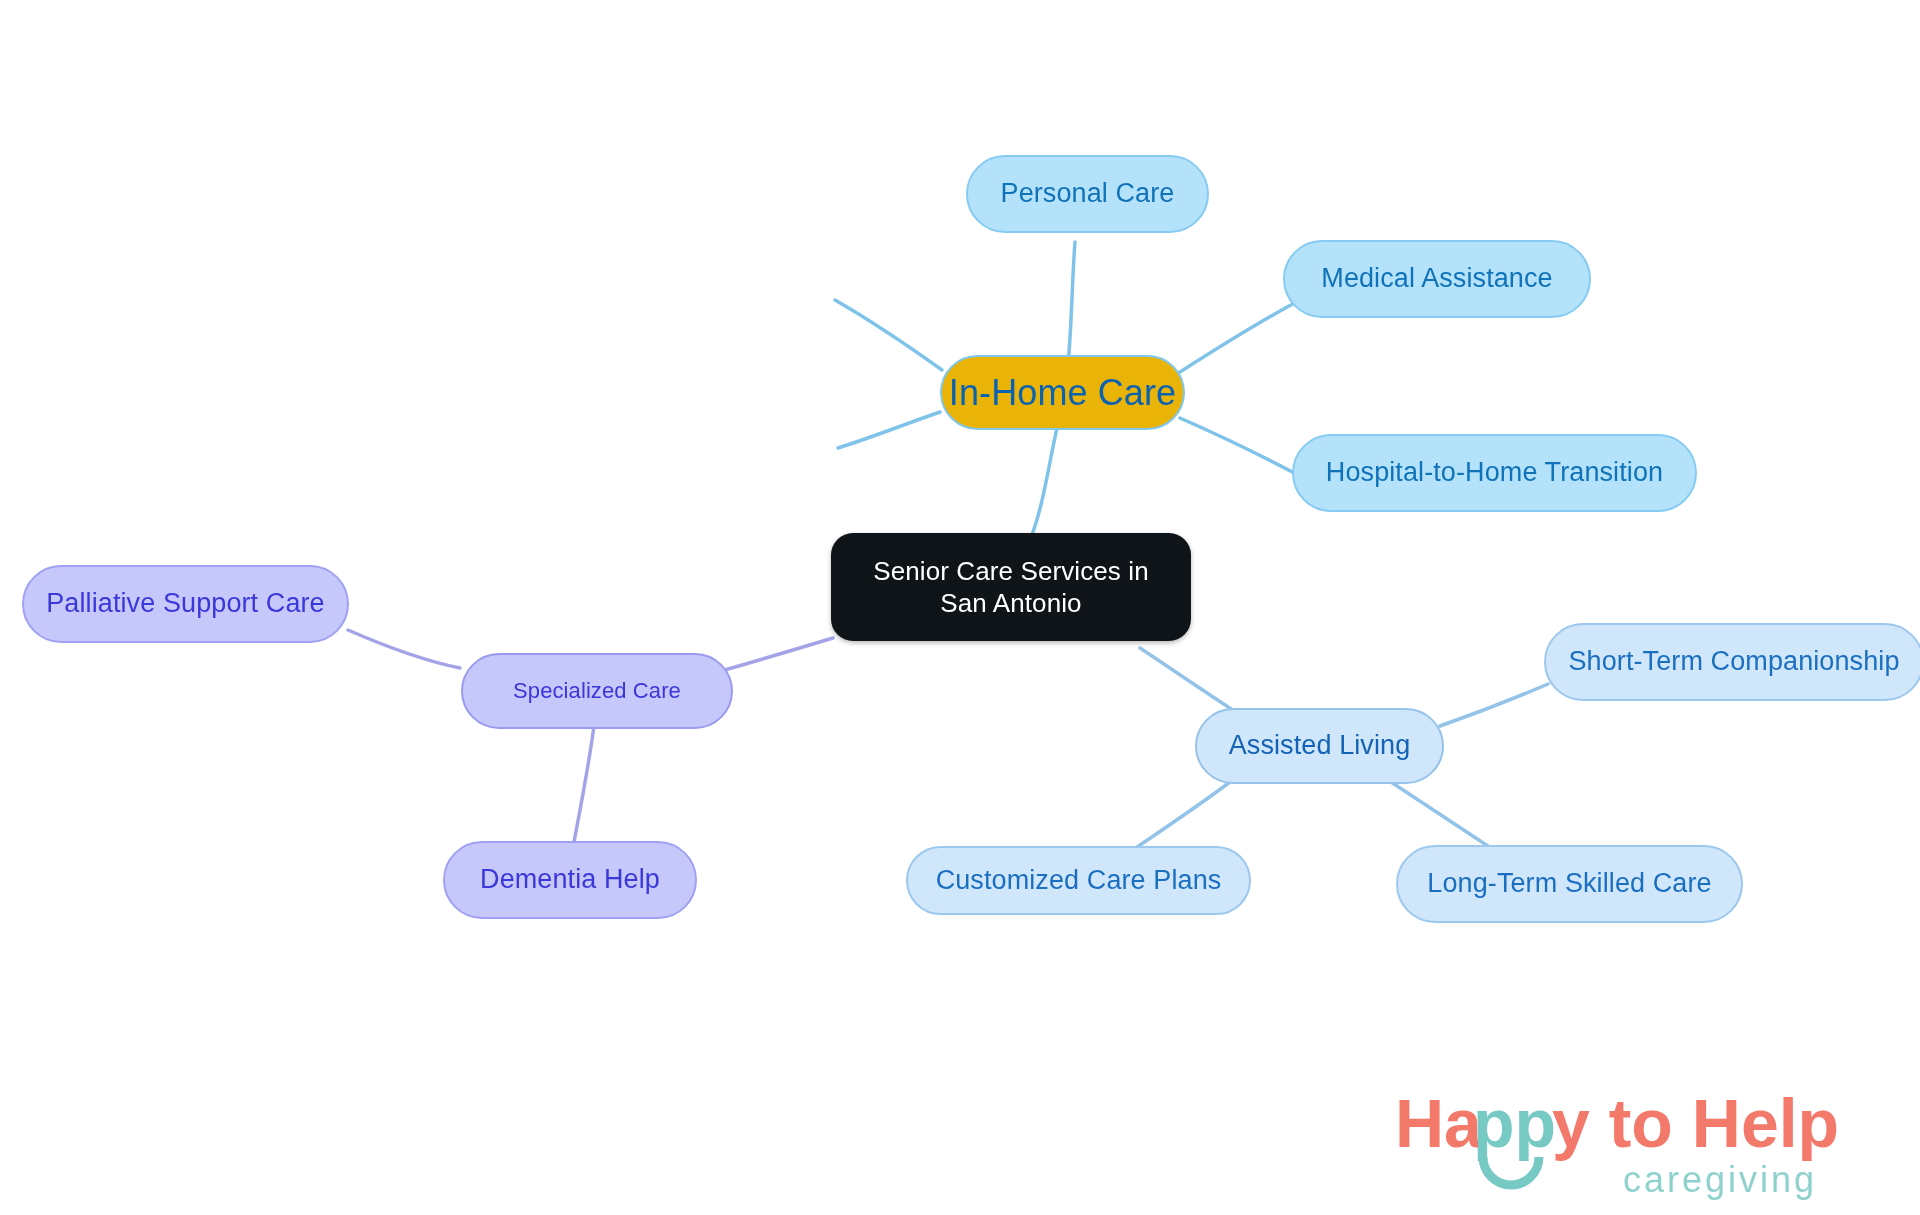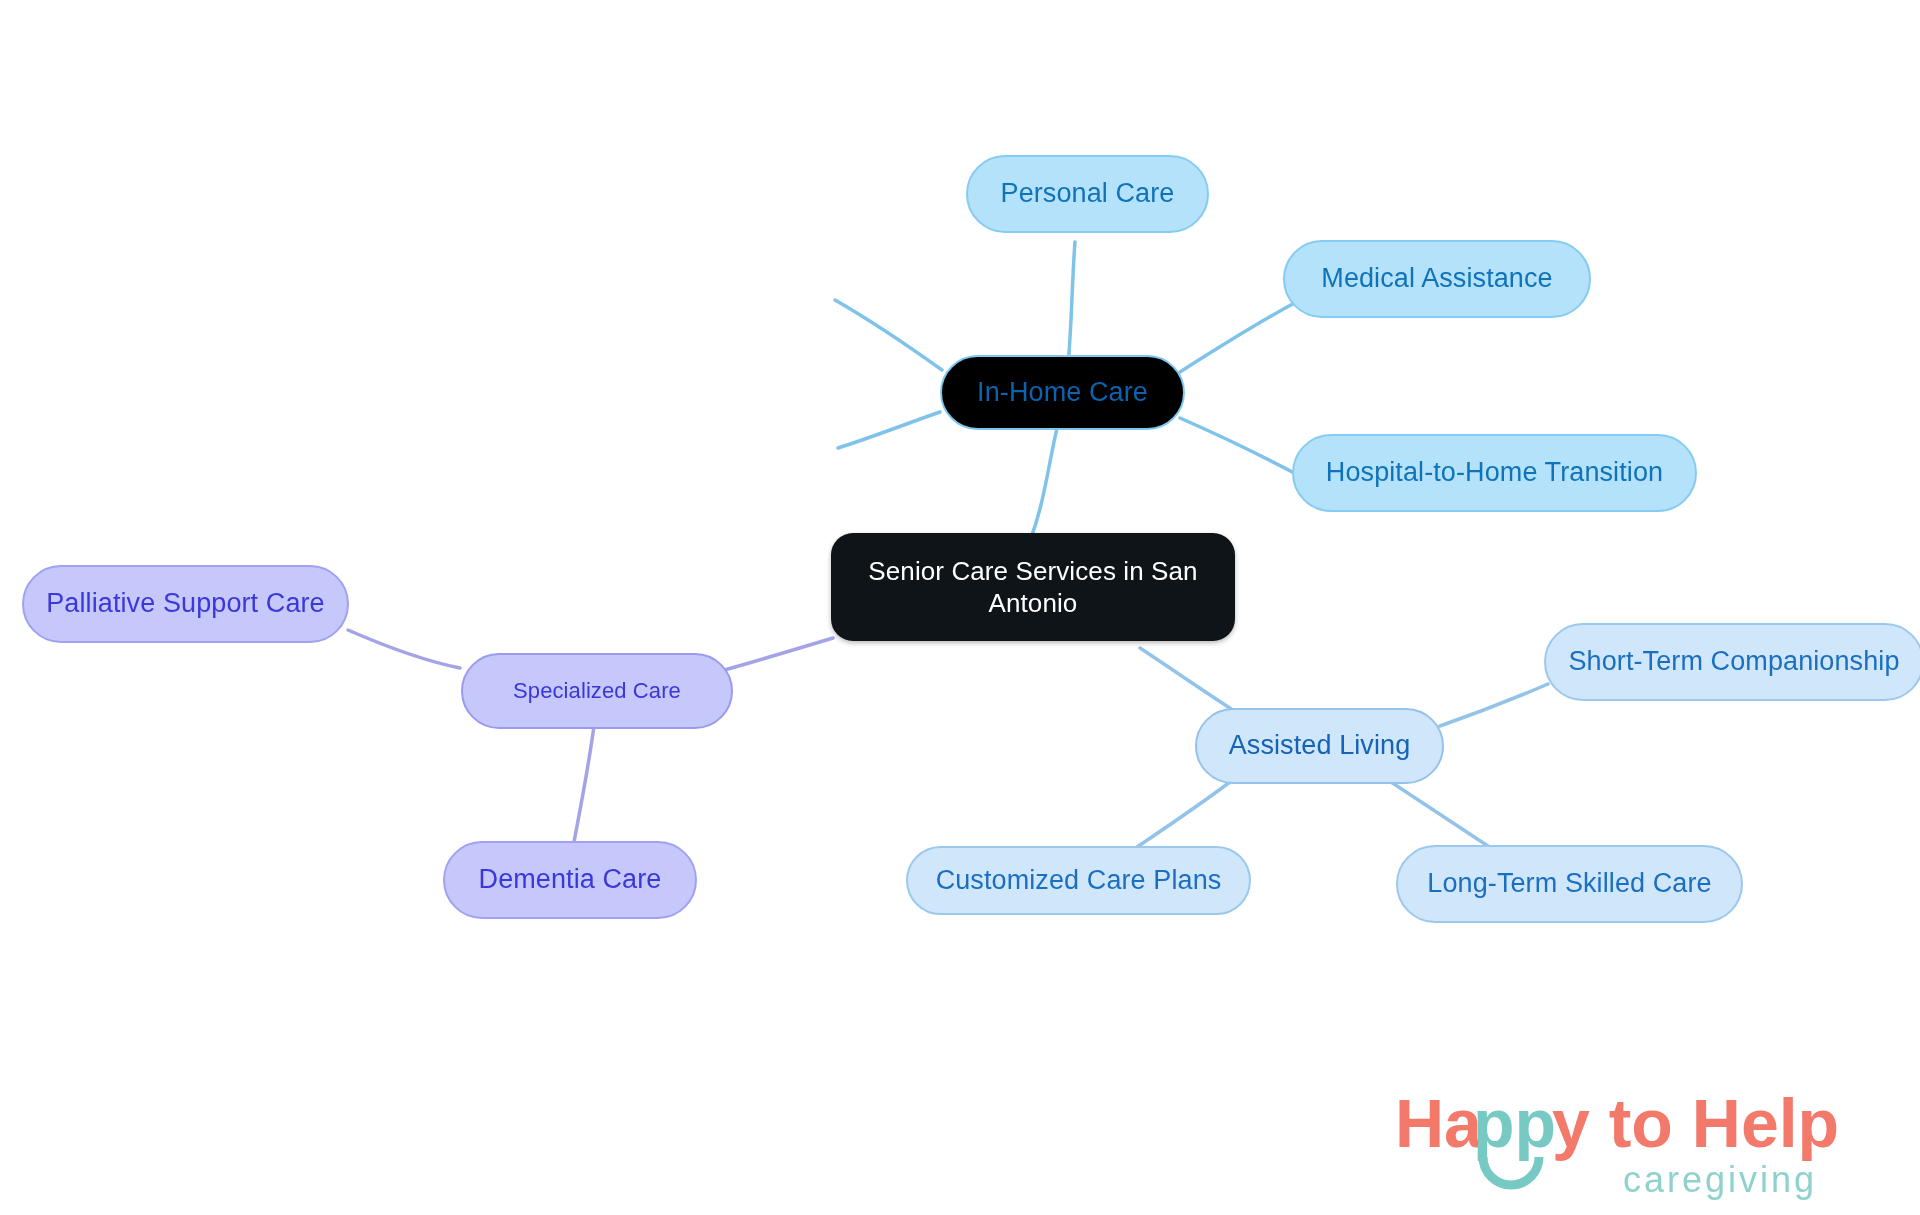--- a/index.html
+++ b/index.html
@@ -39,24 +39,24 @@
   .node.root {
     border-radius: 22px;
     border-width: 0;
     background: #0f1419;
     color: #ffffff;
     font-size: 26px;
     box-shadow: 0 2px 5px rgba(0,0,0,0.28);
     padding: 0 26px;
   }
   .node.blue-mid {
-    background: #000000;
+    background: #eab308;
     border-color: #7ec8f0;
     color: #0a63b0;
-    font-size: 27px;
+    font-size: 36px;
   }
   .node.blue-leaf {
     background: #b4e2fb;
     border-color: #86cbf2;
     color: #1073b8;
     font-size: 27px;
   }
   .node.blue-pale-mid {
     background: #cfe6fb;
     border-color: #95c3ea;
@@ -109,21 +109,21 @@
     <path d="M 1180 418 C 1230 440 1270 460 1300 476" stroke="#7fc3ea" stroke-width="3.5" fill="none" stroke-linecap="round"></path>
 
     <path d="M 460 668 C 420 660 380 644 348 630" stroke="#a5a3e8" stroke-width="3.5" fill="none" stroke-linecap="round"></path>
     <path d="M 594 726 C 588 770 580 810 574 842" stroke="#a5a3e8" stroke-width="3.5" fill="none" stroke-linecap="round"></path>
 
     <path d="M 1440 726 C 1480 712 1520 696 1548 684" stroke="#93c3e8" stroke-width="3.5" fill="none" stroke-linecap="round"></path>
     <path d="M 1230 782 C 1190 812 1150 838 1118 860" stroke="#93c3e8" stroke-width="3.5" fill="none" stroke-linecap="round"></path>
     <path d="M 1388 780 C 1430 808 1470 834 1500 854" stroke="#93c3e8" stroke-width="3.5" fill="none" stroke-linecap="round"></path>
   </svg>
 
-  <div class="node root" style="left:831px; top:533px; width:404px; height:108px;">
+  <div class="node root" style="left:831px; top:533px; width:360px; height:108px;">
     <span>Senior Care Services in San Antonio</span>
   </div>
 
   <div class="node blue-mid" style="left:940px; top:355px; width:245px; height:75px;">
     <span>In-Home Care</span>
   </div>
 
   <div class="node blue-leaf" style="left:966px; top:155px; width:243px; height:78px;">
     <span>Personal Care</span>
   </div>
@@ -140,21 +140,21 @@
 
   <div class="node purple-mid" style="left:461px; top:653px; width:272px; height:76px;">
     <span>Specialized Care</span>
   </div>
 
   <div class="node purple-leaf" style="left:22px; top:565px; width:327px; height:78px;">
     <span>Palliative Support Care</span>
   </div>
 
   <div class="node purple-leaf" style="left:443px; top:841px; width:254px; height:78px;">
-    <span>Dementia Care</span>
+    <span>Dementia Help</span>
   </div>
 
   <div class="node blue-pale-mid" style="left:1195px; top:708px; width:249px; height:76px;">
     <span>Assisted Living</span>
   </div>
 
   <div class="node blue-pale-leaf" style="left:1544px; top:623px; width:380px; height:78px;">
     <span>Short-Term Companionship</span>
   </div>
 

